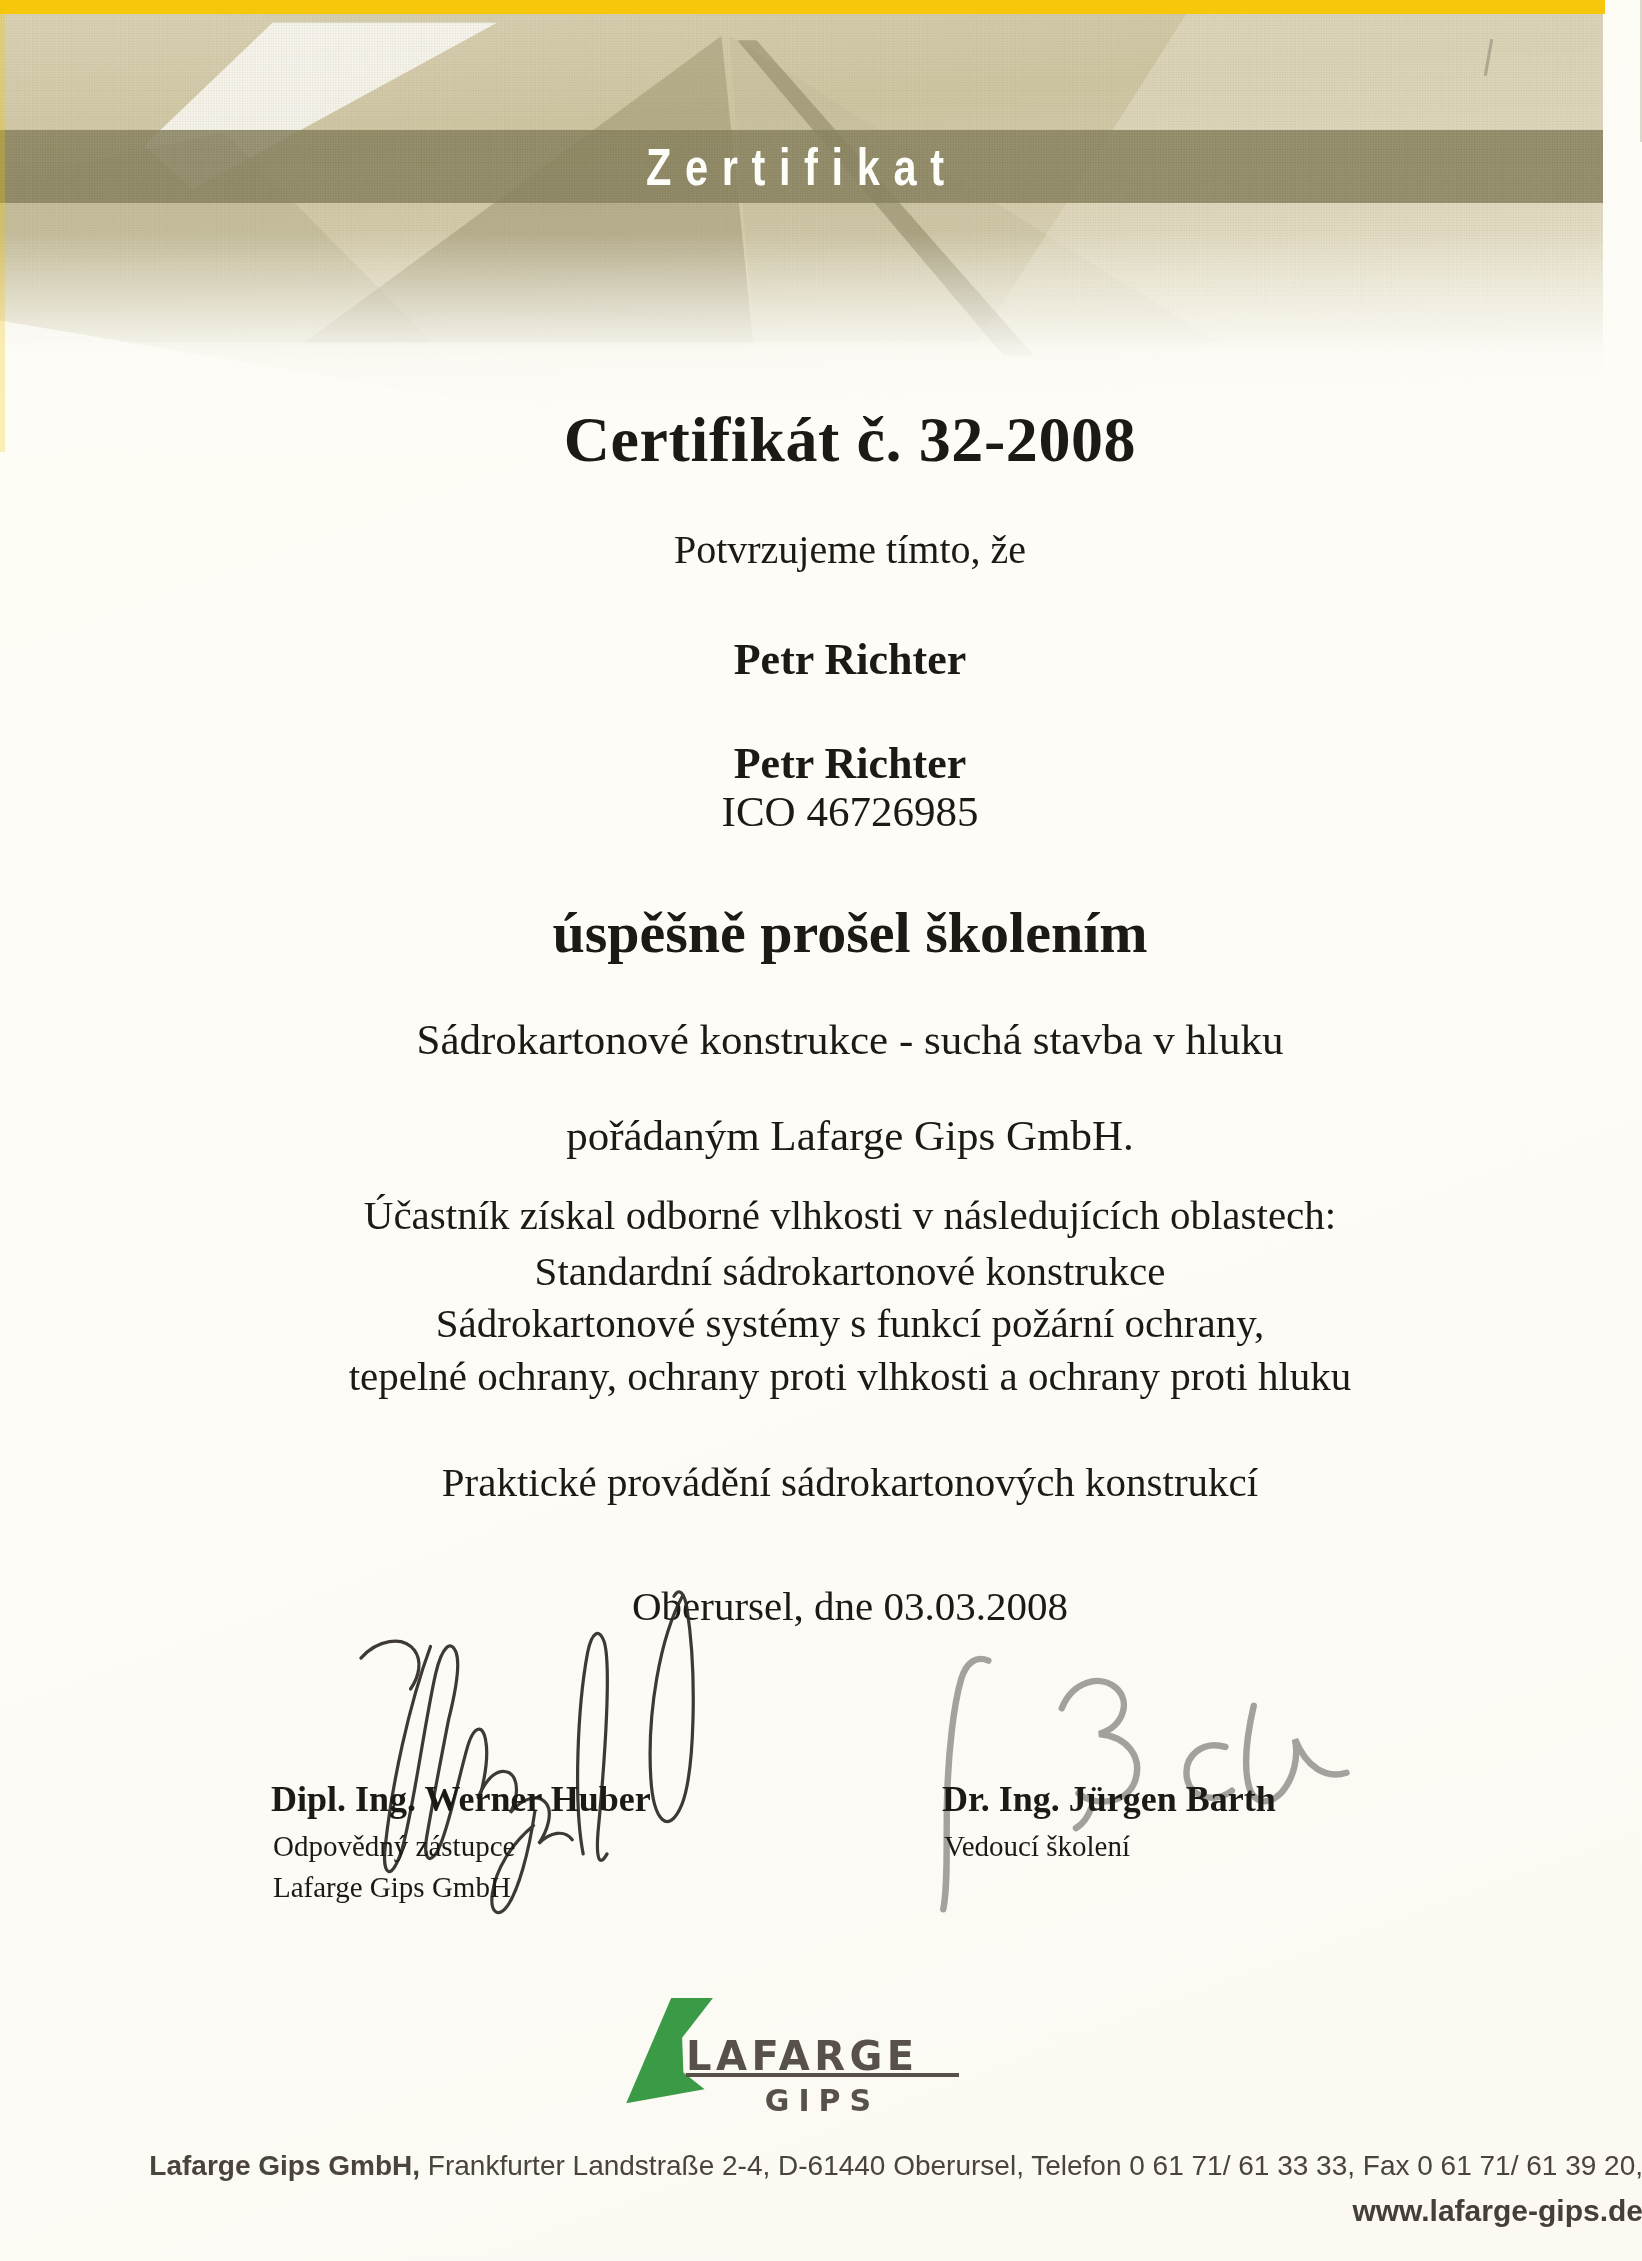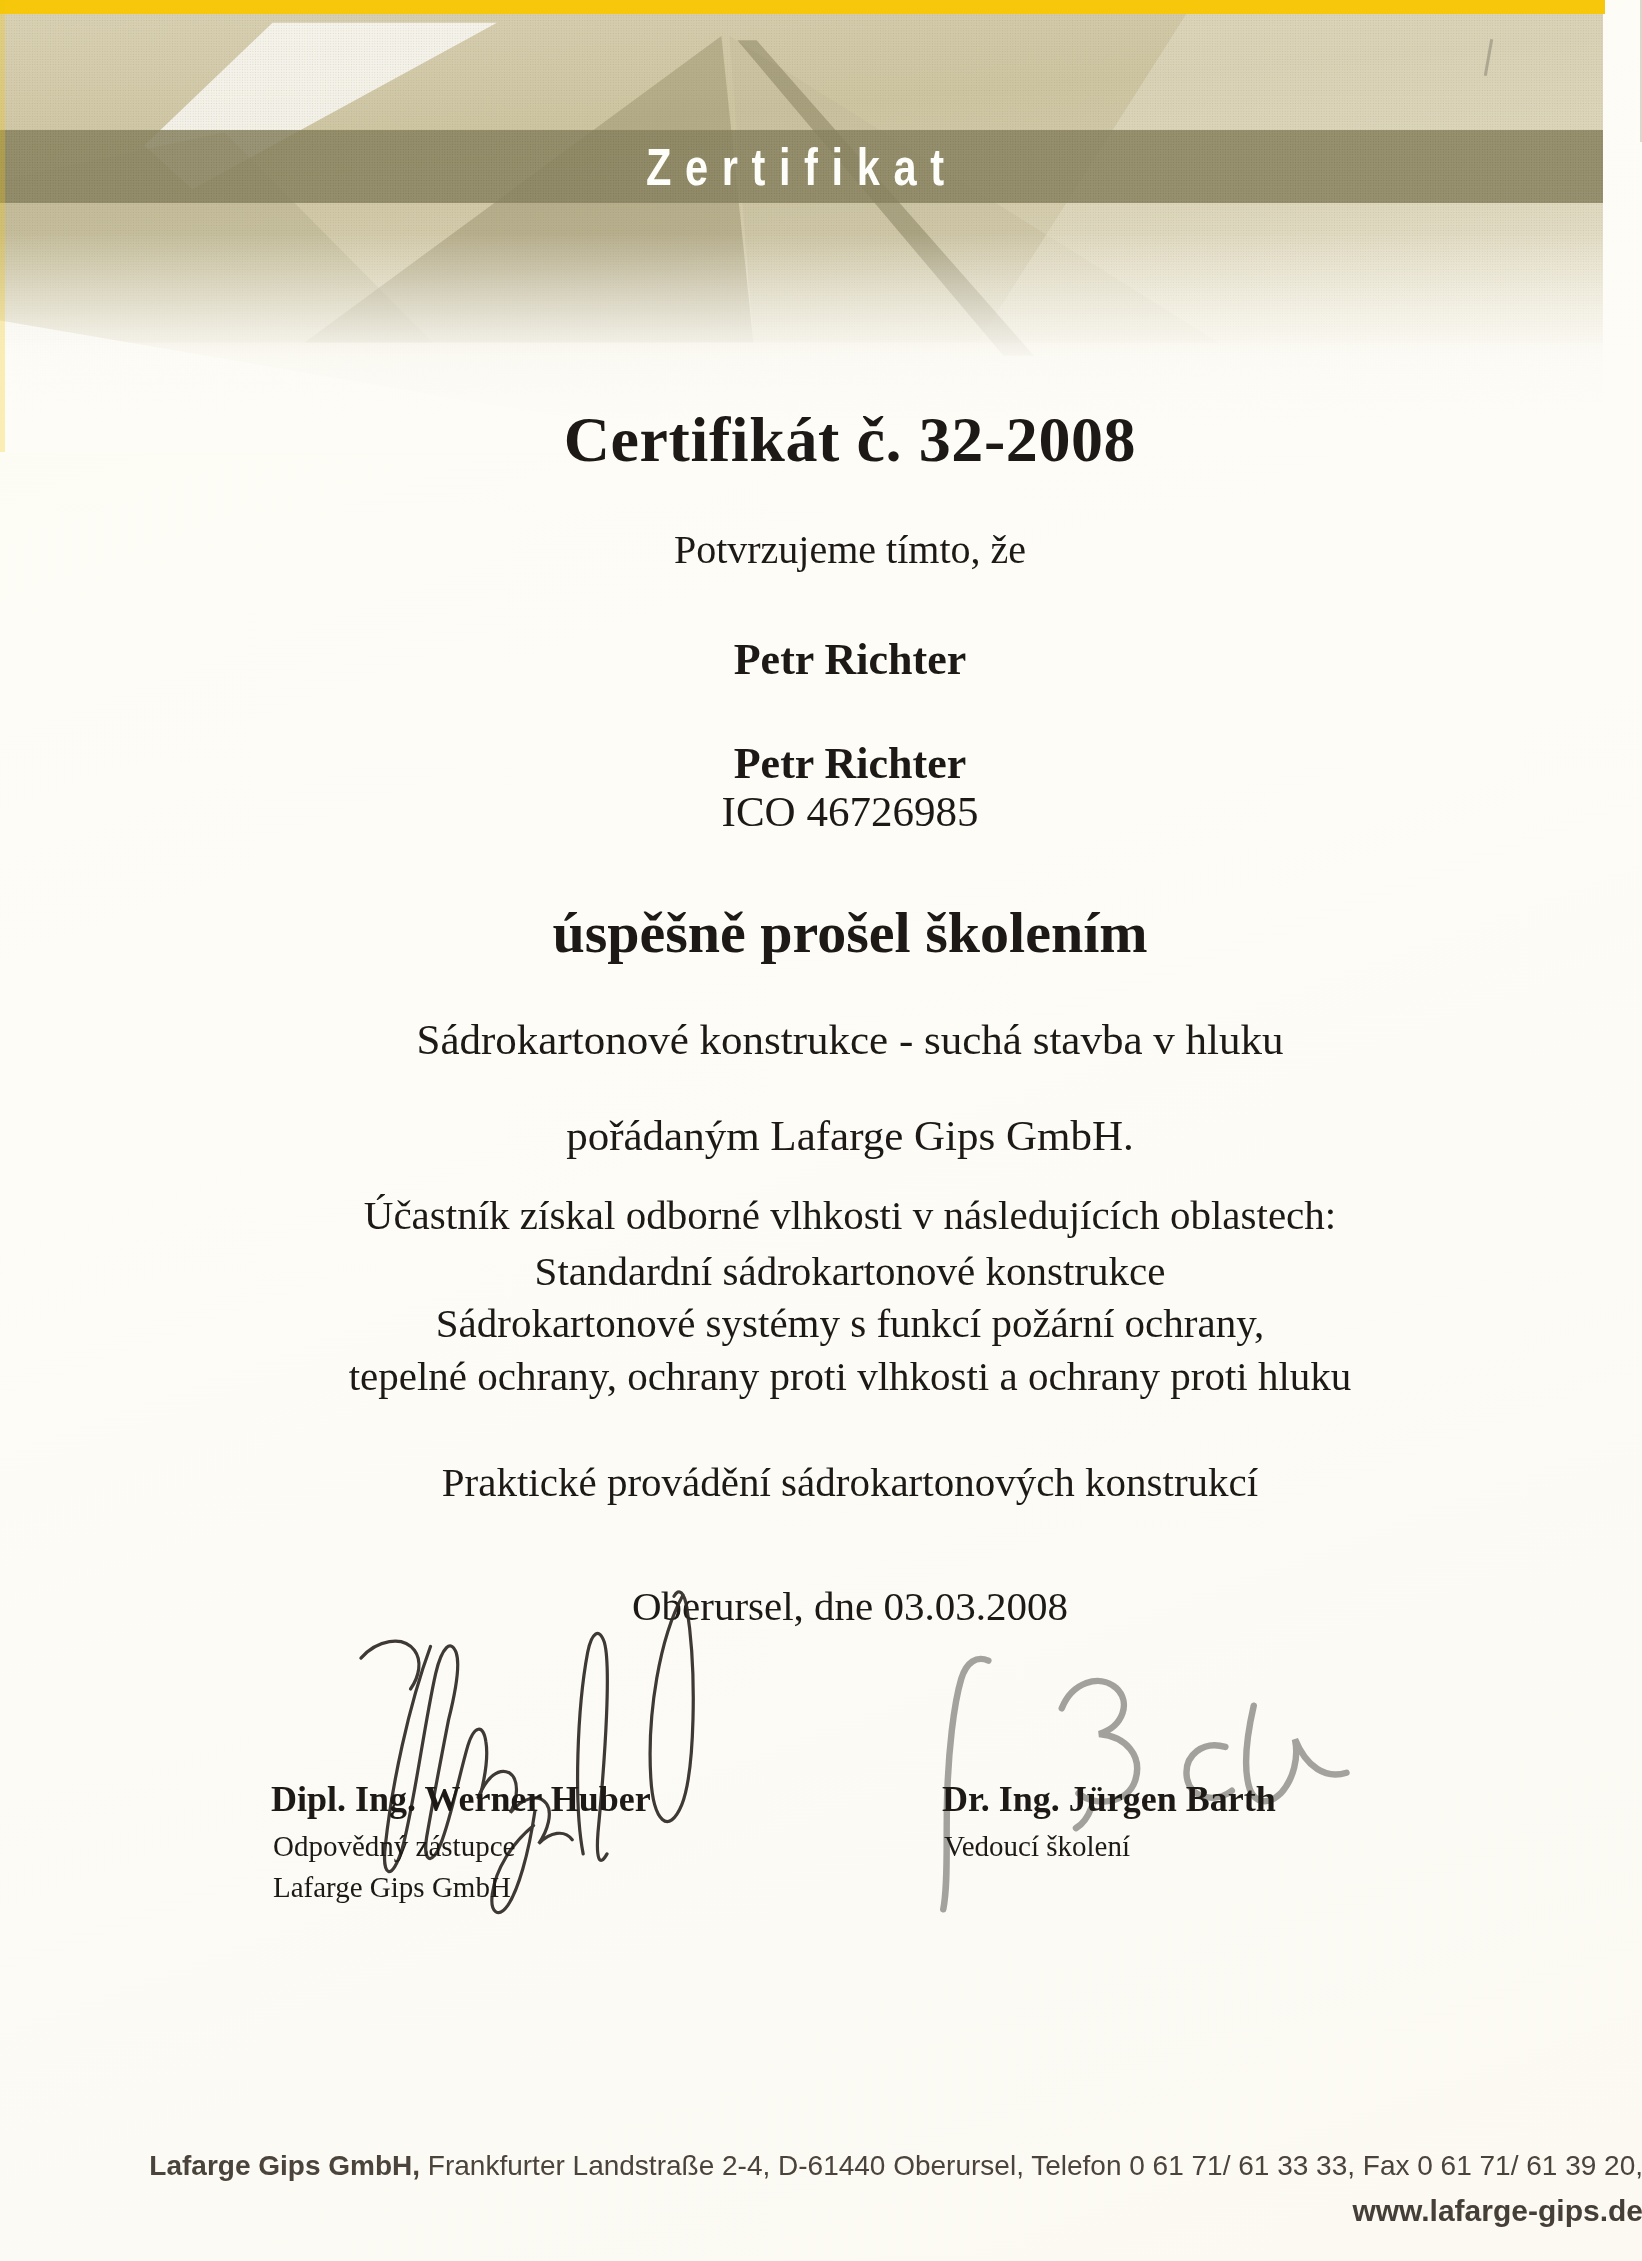--- a/index.html
+++ b/index.html
@@ -160,20 +160,28 @@
       <path d="M 1946 2648 C 1934 2700 1930 2748 1940 2778 C 1948 2800 1970 2802 1988 2784 C 2008 2762 2016 2728 2010 2700 C 2028 2744 2058 2762 2090 2752"></path>
     </g>
   </svg>
 
   <div class="sig-name sig-left-name">Dipl. Ing. Werner Huber</div>
   <div class="sig-sub sig-left-role">Odpovědný zástupce</div>
   <div class="sig-sub sig-left-co">Lafarge Gips GmbH</div>
   <div class="sig-name sig-right-name">Dr. Ing. Jürgen Barth</div>
   <div class="sig-sub sig-right-role">Vedoucí školení</div>
 
+  <div class="logo">
+    <svg class="logo-l" width="106" height="112" viewBox="0 0 165 174">
+      <polygon points="75,6 140,6 92,68 94,122 127,148 5,170" fill="#3a9a45"></polygon>
+    </svg>
+    <div class="logo-brand">LAFARGE</div>
+    <div class="logo-rule"></div>
+    <div class="logo-sub">GIPS</div>
+  </div>
 
   <div class="footer1">
     <span class="fbold">Lafarge Gips GmbH,</span><span> Frankfurter Landstraße 2-4, D-61440 Oberursel, Telefon 0 61 71/ 61 33 33, Fax 0 61 71/ 61 39 20,</span>
   </div>
   <div class="footer2">www.lafarge-gips.de</div>
 
 </div>
 
 
 </body></html>

